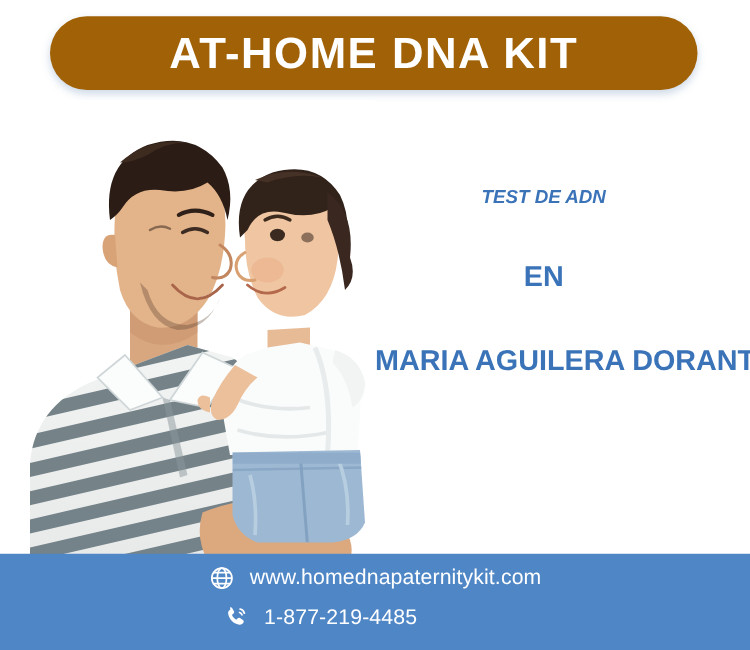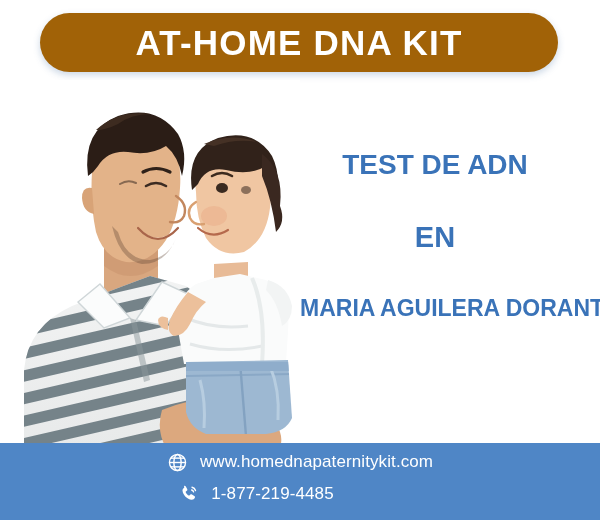--- a/index.html
+++ b/index.html
@@ -63,22 +63,22 @@
     top: 150px;
     width: 270px;
     text-align: center;
   }
   .tline {
     color: #3a73b8;
     font-weight: bold;
     white-space: nowrap;
     line-height: 1.05;
   }
-  .tline-1 { font-size: 28px; margin: 0 0 0 0; }
-  .tline-2 { font-size: 29px; margin: 43px 0 0 0; }
+  .tline-1 { font-size: 15px; margin: 0 0 0 0; font-style: italic; }
+  .tline-2 { font-size: 23px; margin: 43px 0 0 0; }
   .tline-3 { font-size: 23px; margin: 43px 0 0 0; }
 
   
   .footer {
     position: absolute;
     left: 0;
     top: 443px;
     width: 600px;
     height: 77px;
     background: #4f86c6;

